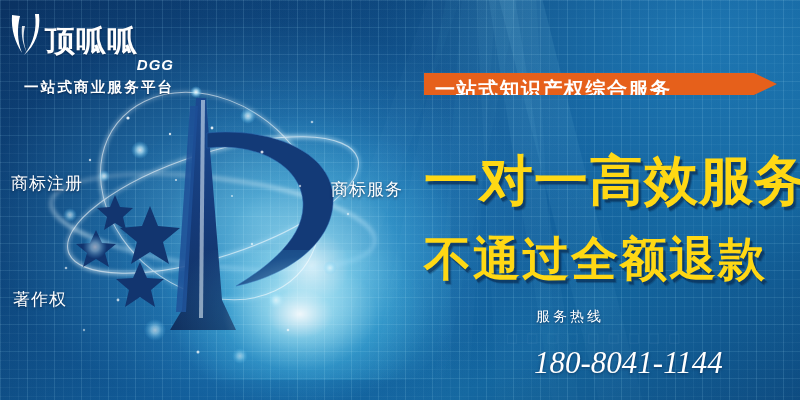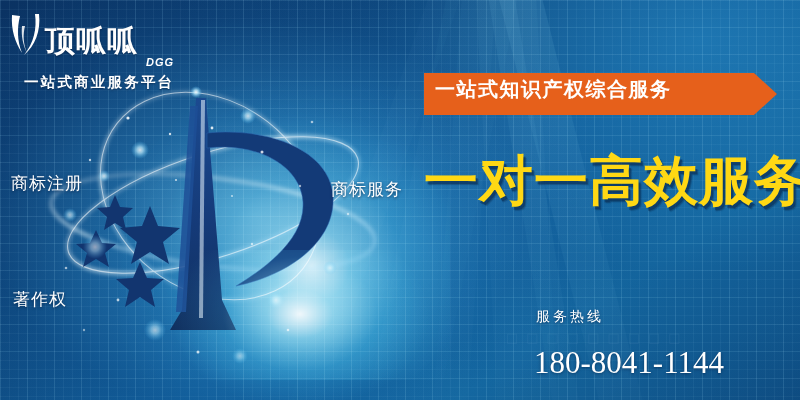--- a/index.html
+++ b/index.html
@@ -45,21 +45,21 @@
   
   #logo{position:absolute;left:8px;top:12px;width:172px;}
   .logo-row{display:flex;align-items:flex-end;}
   .logo-mark{width:34px;height:46px;flex:none;}
   .logo-cn{
     color:#ffffff;font-size:30px;font-weight:bold;letter-spacing:1px;line-height:1;
     margin-left:3px;text-shadow:0 1px 2px rgba(0,20,50,.55);
     font-family:Liberation Mono, monospace;
   }
   .logo-dgg{
-    color:#ffffff;font-size:11px;font-weight:bold;font-style:italic;letter-spacing:1px;
+    color:#ffffff;font-size:15px;font-weight:bold;font-style:italic;letter-spacing:1px;
     text-align:right;margin:-2px 6px 0 0;
   }
   .logo-sub{
     color:#ffffff;font-size:14.5px;font-weight:bold;letter-spacing:2.2px;margin-top:5px;margin-left:16px;
     text-shadow:0 1px 2px rgba(0,20,50,.5);
     font-family:"DejaVu Sans","Liberation Sans",sans-serif;
   }
 
   
   .svc{
@@ -67,21 +67,21 @@
     text-shadow:0 1px 3px rgba(0,25,60,.75);white-space:nowrap;
     font-family:"DejaVu Sans","Liberation Sans",sans-serif;
   }
   #svc0{left:11px;top:172px;}
   #svc1{left:331px;top:178px;}
   #svc2{left:13px;top:288px;}
   #svc3{left:328px;top:302px;}
 
   
   #ribbon{
-    position:absolute;left:424px;top:73px;height:42px;width:353px;
+    position:absolute;left:424px;top:73px;height:22px;width:353px;
     background:#e6601b;
     clip-path:polygon(0 0, 330px 0, 353px 50%, 330px 100%, 0 100%);
     box-shadow:0 2px 5px rgba(0,20,50,.35);
   }
   #ribbon-text{
     color:#ffffff;font-size:20px;font-weight:bold;letter-spacing:1.5px;line-height:33px;
     padding-left:11px;font-family:"DejaVu Sans","Liberation Sans",sans-serif;
   }
   .headline{
     position:absolute;color:#ffd814;font-weight:bold;white-space:nowrap;
@@ -89,21 +89,21 @@
     text-shadow:2px 3px 0 rgba(10,45,85,.55), 3px 4px 1px rgba(8,38,72,.35);
   }
   #h1{left:424px;top:145px;font-size:54px;letter-spacing:1px;}
   #h2{left:424px;top:228px;font-size:47px;letter-spacing:2px;}
   #hotline-label{
     position:absolute;left:536px;top:308px;color:#ffffff;font-size:14px;letter-spacing:3px;
     text-shadow:0 1px 3px rgba(0,25,60,.6);
     font-family:"DejaVu Sans","Liberation Sans",sans-serif;
   }
   #hotline-number{
-    position:absolute;left:534px;top:345px;color:#ffffff;font-size:31px;
+    position:absolute;left:534px;top:345px;color:#ffffff;font-size:31px;font-style:italic;
     letter-spacing:0px;text-shadow:0 1px 3px rgba(0,25,60,.55);
     font-family:"Liberation Serif","DejaVu Serif",serif;
   }
   
   .wm{position:absolute;color:rgba(200,230,255,.07);font-size:13px;letter-spacing:8px;
       font-family:"DejaVu Sans",sans-serif;pointer-events:none;}
 </style>
 </head>
 <body>
 
@@ -225,18 +225,19 @@
 
   <div class="svc" id="svc0">商标注册</div>
   <div class="svc" id="svc1">商标服务</div>
   <div class="svc" id="svc2">著作权</div>
 
   <div id="ribbon">
     <div id="ribbon-text">一站式知识产权综合服务</div>
   </div>
 
   <div class="headline" id="h1">一对一高效服务</div>
+  <div class="headline" id="h2">不通过全额退款</div>
 
   <div class="wm" style="left:506px;top:330px;">□□□□□□□□□</div>
   <div id="hotline-label">服务热线</div>
   <div id="hotline-number">180-8041-1144</div>
 
 </div>
 
 </body></html>

